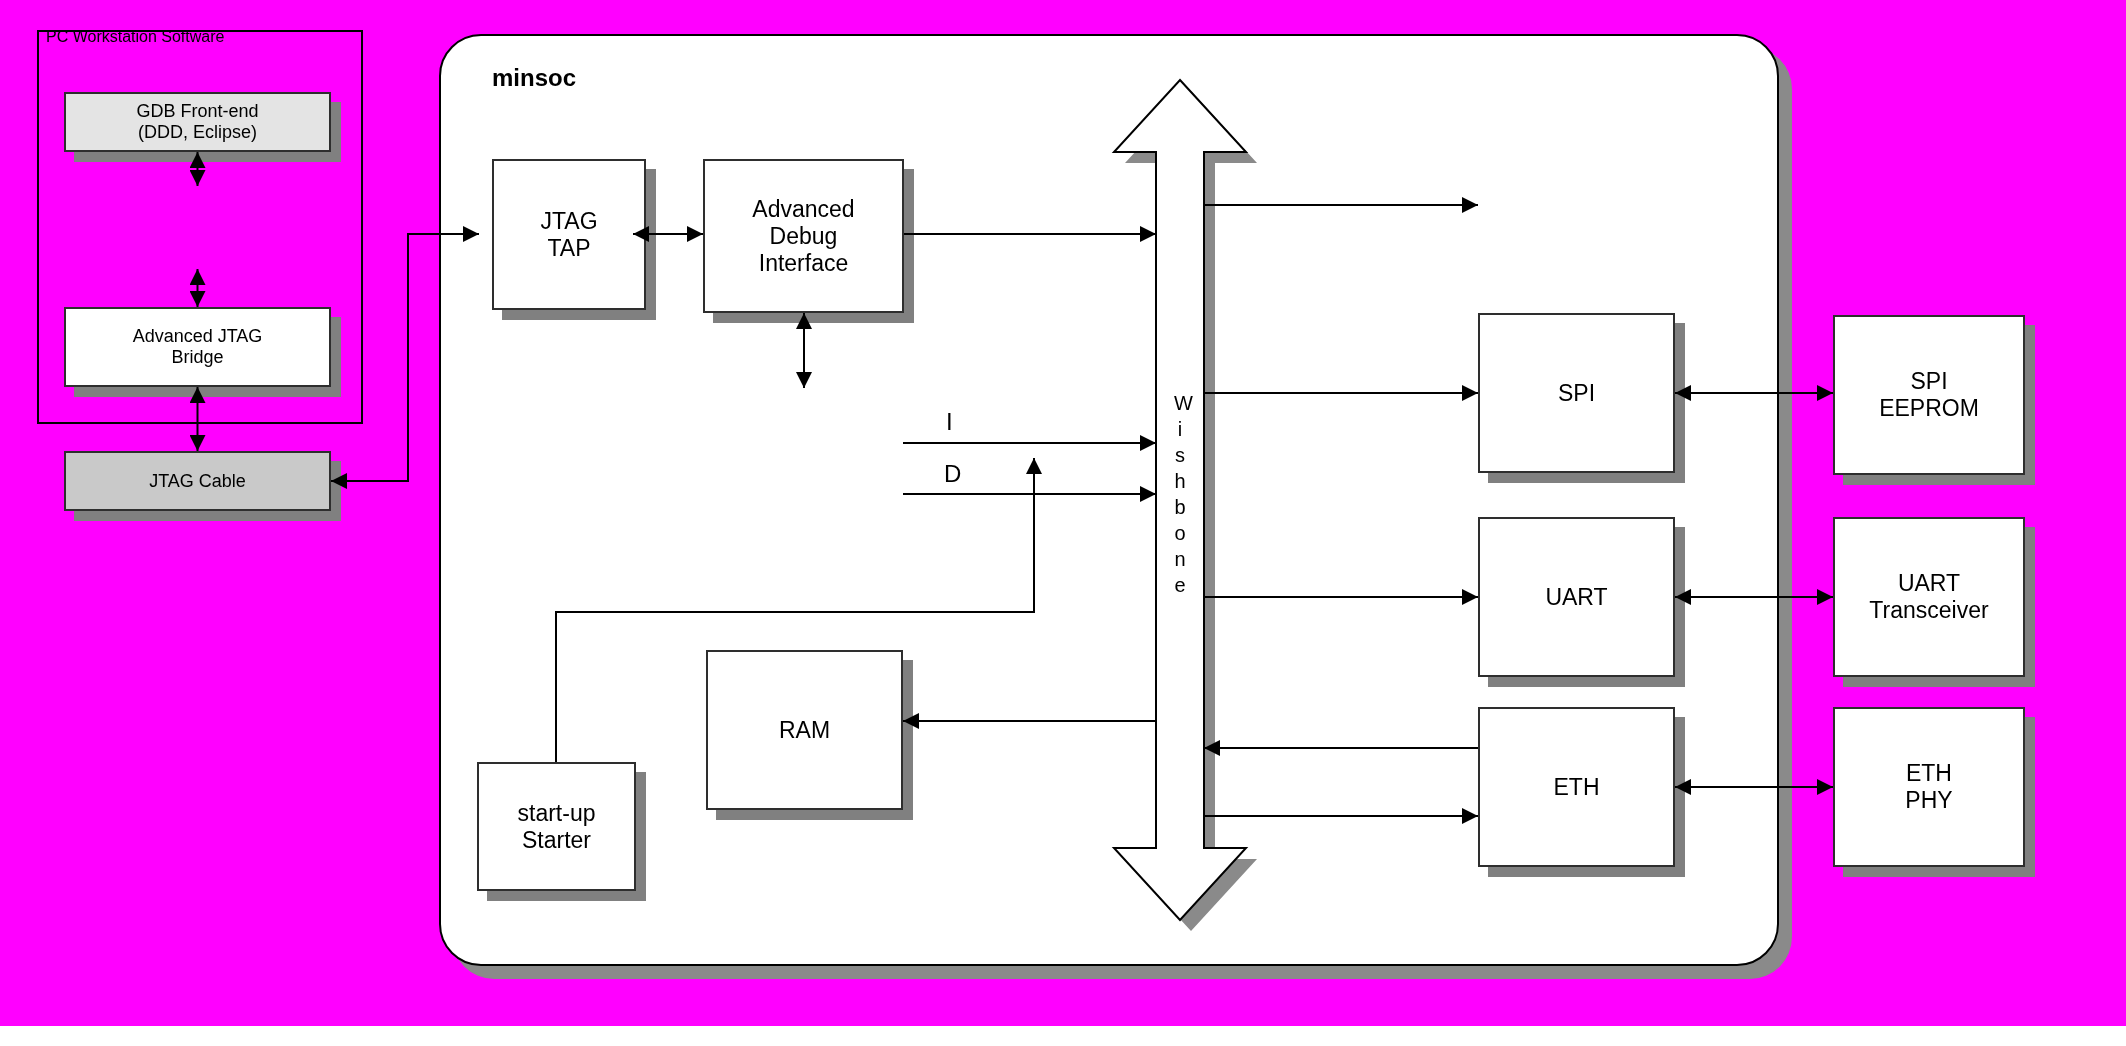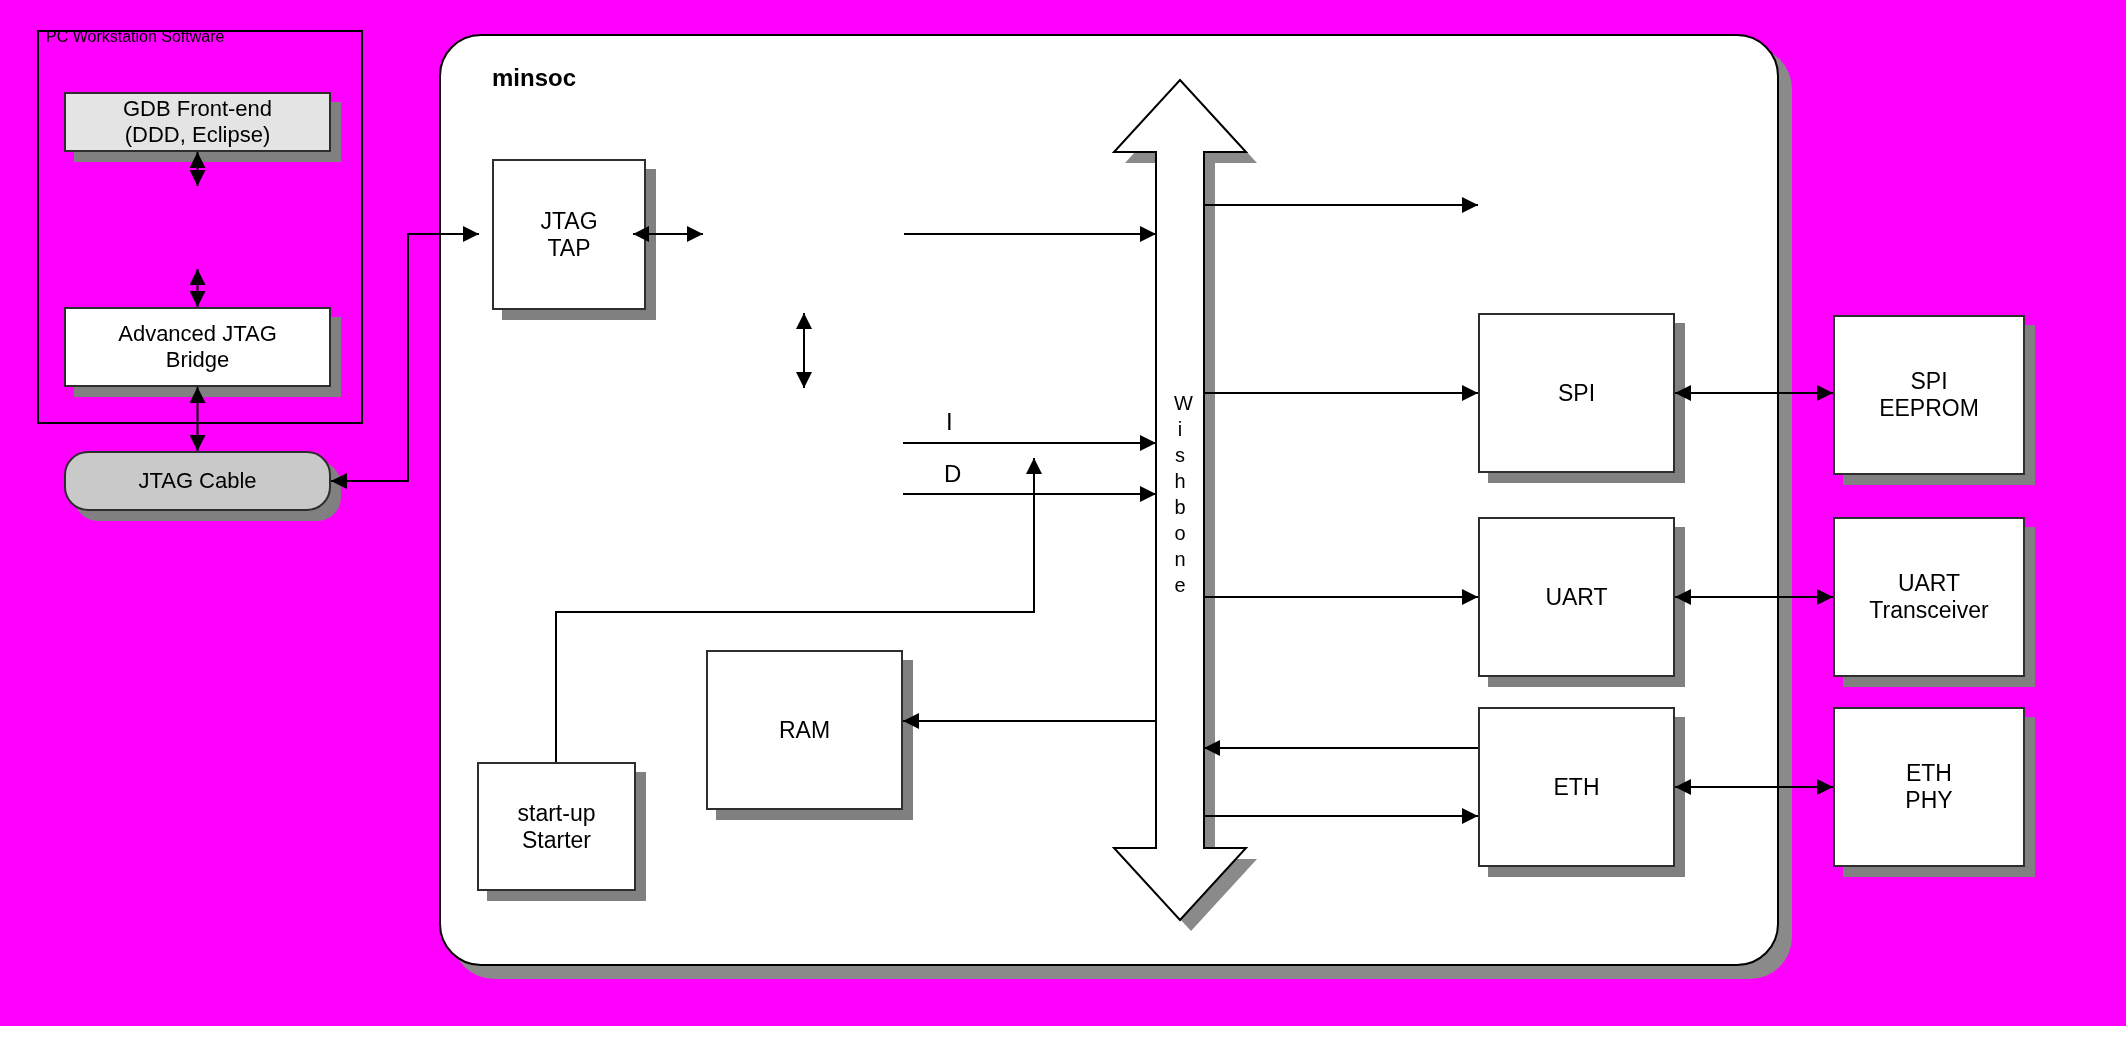--- a/index.html
+++ b/index.html
@@ -30,21 +30,21 @@
     left: 37px; top: 30px; width: 326px; height: 394px;
     border: 2px solid #000;
     box-sizing: border-box;
     background: transparent;
   }
   .pc-title {
     position: absolute;
     left: 46px; top: 28px;
     font-size: 16px; color: #000;
   }
-  .pcbox { font-size: 22px; }
+  .pcbox { font-size: 18px; }
   .minsoc-box {
     position: absolute;
     left: 439px; top: 34px; width: 1340px; height: 932px;
     background: #ffffff;
     border: 2px solid #000;
     border-radius: 42px;
     box-shadow: 13px 13px 0 #8a8a8a;
     box-sizing: border-box;
   }
   .minsoc-title {
@@ -94,29 +94,34 @@
     <span class="label">GDB Front-end
 (DDD, Eclipse)</span>
   </div>
 
 
   <div class="box pcbox" style="left:64px; top:307px; width:267px; height:80px;">
     <span class="label">Advanced JTAG
 Bridge</span>
   </div>
 
-  <div class="box pcbox" style="left:64px; top:451px; width:267px; height:60px; background:#c9c9c9;border-radius:24px;">
+  <div class="box pcbox" style="left:64px; top:451px; width:267px; height:60px; background:#c9c9c9;">
     <span class="label">JTAG Cable</span>
   </div>
 
   <div class="box inbox" style="left:492px; top:159px; width:154px; height:151px;">
     <span class="label">JTAG
 TAP</span>
   </div>
 
+  <div class="box inbox" style="left:703px; top:159px; width:201px; height:154px;">
+    <span class="label">Advanced
+Debug
+Interface</span>
+  </div>
 
 
   <div class="box inbox" style="left:706px; top:650px; width:197px; height:160px;">
     <span class="label">RAM</span>
   </div>
 
   <div class="box inbox" style="left:477px; top:762px; width:159px; height:129px;">
     <span class="label">start-up
 Starter</span>
   </div>

